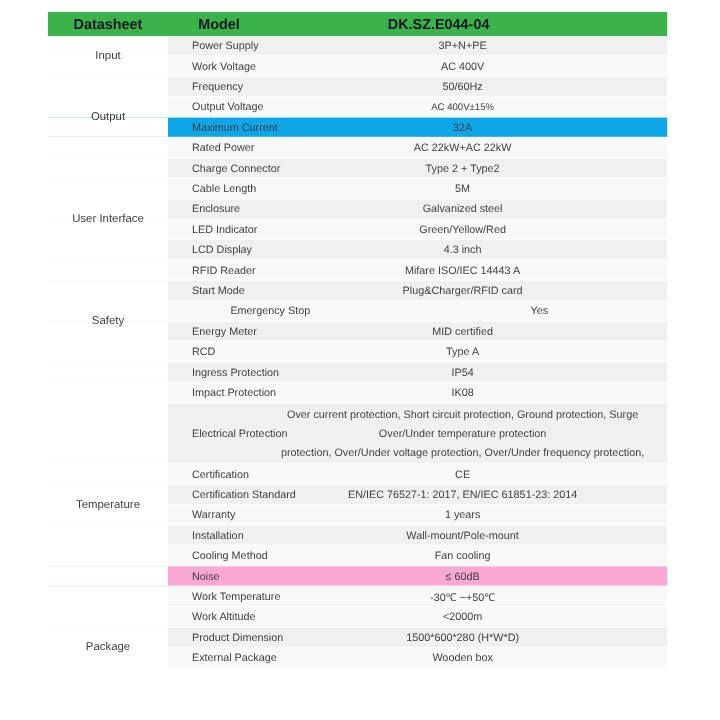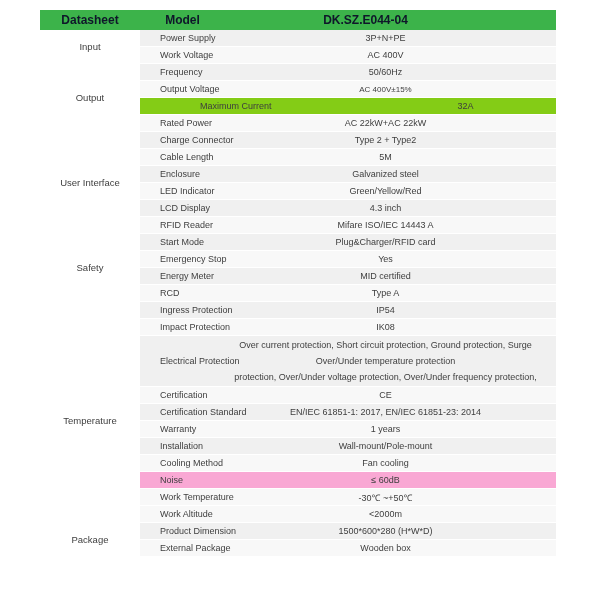--- a/index.html
+++ b/index.html
@@ -107,21 +107,21 @@
           <div class="cell c1"></div>
           <div class="cell c2">Frequency</div>
           <div class="cell c3">50/60Hz</div>
         </div>
         <div class="cat-label" style="top: 9px;">Input</div>
         <div class="row even" style="height: 17px; background: rgb(248, 248, 248);">
           <div class="cell c1"></div>
           <div class="cell c2">Output Voltage</div>
           <div class="cell c3 small">AC 400V±15%</div>
         </div>
-        <div class="row odd" style="height: 17px; background: #84cc16; gap: 40px;">
+        <div class="row odd" style="height: 17px; background: #0ea5e9;">
           <div class="cell c1"></div>
           <div class="cell c2">Maximum Current</div>
           <div class="cell c3">32A</div>
         </div>
         <div class="row even" style="height: 17px; background: rgb(248, 248, 248);">
           <div class="cell c1"></div>
           <div class="cell c2">Rated Power</div>
           <div class="cell c3">AC 22kW+AC 22kW</div>
         </div>
         <div class="cat-label" style="top: 60px;">Output</div>
@@ -154,21 +154,21 @@
           <div class="cell c1"></div>
           <div class="cell c2">RFID Reader</div>
           <div class="cell c3">Mifare ISO/IEC 14443 A</div>
         </div>
         <div class="row odd" style="height: 17px; background: rgb(240, 240, 240);">
           <div class="cell c1"></div>
           <div class="cell c2">Start Mode</div>
           <div class="cell c3">Plug&amp;Charger/RFID card</div>
         </div>
         <div class="cat-label" style="top: 145px;">User Interface</div>
-        <div class="row even" style="height: 17px; background: rgb(248, 248, 248);">
+        <div class="row even" style="height: 17px; background: rgb(248, 248, 248); gap: 32px;">
           <div class="cell c1"></div>
           <div class="cell c2">Emergency Stop</div>
           <div class="cell c3">Yes</div>
         </div>
         <div class="row odd" style="height: 17px; background: rgb(240, 240, 240);">
           <div class="cell c1"></div>
           <div class="cell c2">Energy Meter</div>
           <div class="cell c3">MID certified</div>
         </div>
         <div class="row even" style="height: 17px; background: rgb(248, 248, 248);">
@@ -197,21 +197,21 @@
         </div>
         <div class="cat-label" style="top: 230px;">Safety</div>
         <div class="row even" style="height: 17px; background: rgb(248, 248, 248);">
           <div class="cell c1"></div>
           <div class="cell c2">Certification</div>
           <div class="cell c3">CE</div>
         </div>
         <div class="row odd" style="height: 17px; background: rgb(240, 240, 240);">
           <div class="cell c1"></div>
           <div class="cell c2">Certification Standard</div>
-          <div class="cell c3">EN/IEC 61851-1: 2017, EN/IEC 61851-23: 2014</div>
+          <div class="cell c3">EN/IEC 76527-1: 2017, EN/IEC 61851-23: 2014</div>
         </div>
         <div class="row even" style="height: 17px; background: rgb(248, 248, 248);">
           <div class="cell c1"></div>
           <div class="cell c2">Warranty</div>
           <div class="cell c3">1 years</div>
         </div>
         <div class="row odd" style="height: 17px; background: rgb(240, 240, 240);">
           <div class="cell c1"></div>
           <div class="cell c2">Installation</div>
           <div class="cell c3">Wall-mount/Pole-mount</div>

